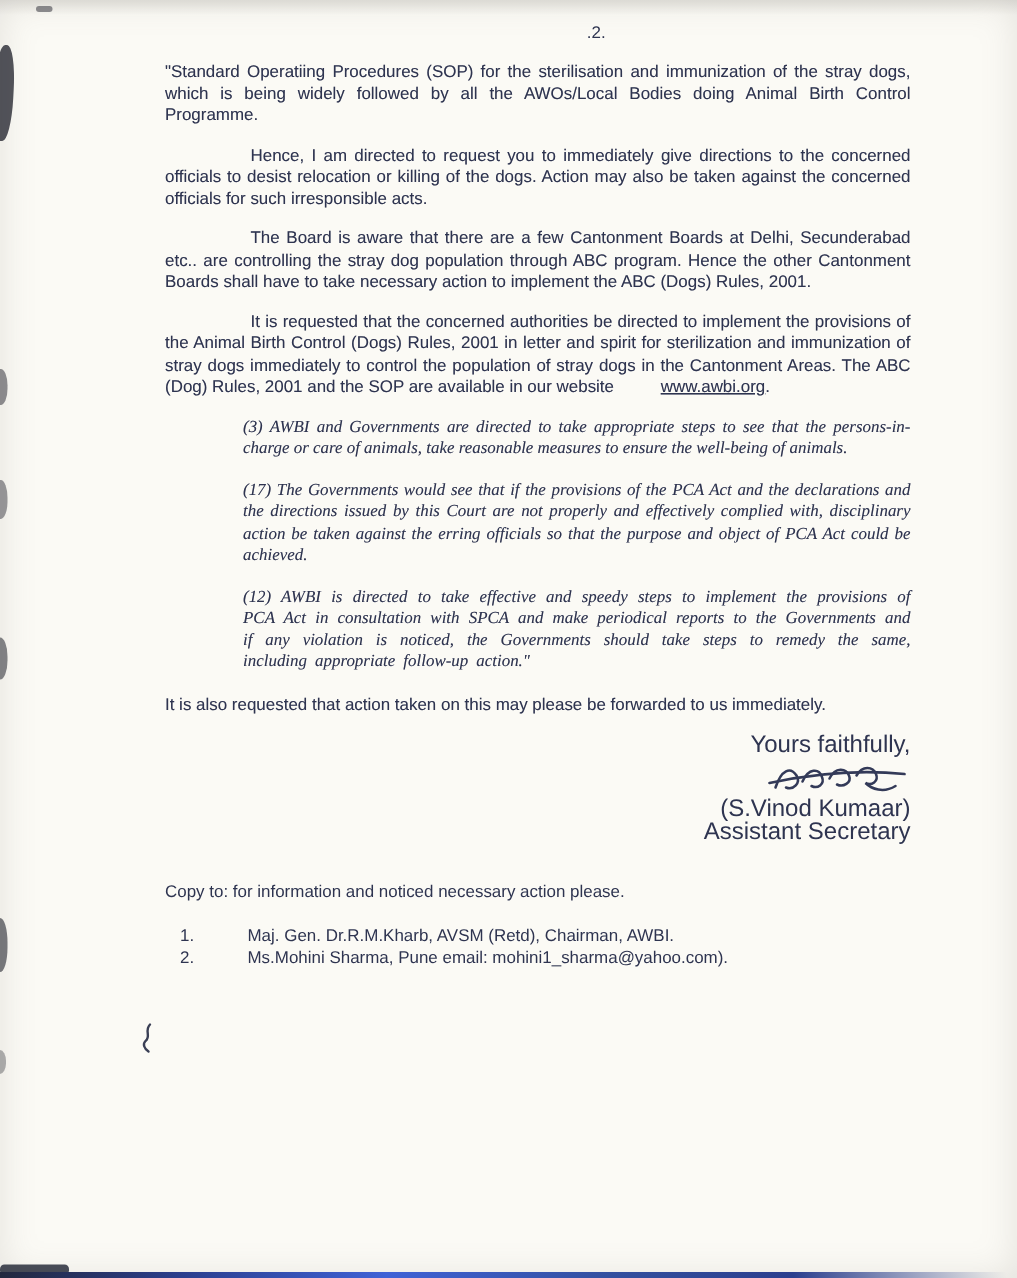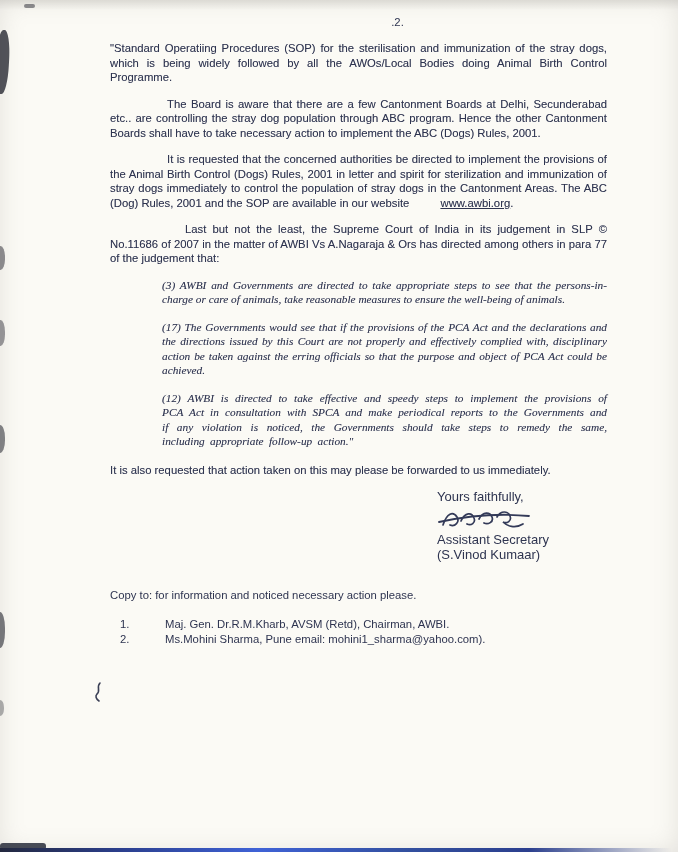--- a/index.html
+++ b/index.html
@@ -42,22 +42,22 @@
     font-style:italic;
     text-align:justify;
     text-shadow:0 0 0.4px rgba(46,52,80,0.35);
     font-family:Liberation Serif, serif;
   }
   p.quote.wide { word-spacing:2.5px; }
   p.final-line { margin-top:14px; }
   .closing {
     width:170px;
     margin:6px 0 6px auto;
-    text-align:left;
-    font-size:13px;
+    text-align:right;
+    font-size:16px;
     line-height:15px;
   }
   .signature { height:27px; margin:1px 0 0 0; }
   .copy-heading {
     margin:26px 0 0 0;
     font-size:11.3px;
     line-height:14.5px;
   }
   .copy-list { margin-top:14px; padding-left:10px; }
   .copy-row { display:flex; font-size:11.3px; line-height:15.5px; }
@@ -101,44 +101,44 @@
   <div class="pen-mark">
     <svg width="12" height="22" viewBox="0 0 12 22">
       <path d="M8 2 C4 6, 9 10, 5 13 C3 15, 4 18, 7 20" stroke="#3a3f55" stroke-width="1.6" fill="none" stroke-linecap="round"></path>
     </svg>
   </div>
 
   <div class="content">
     <div class="page-number">.2.</div>
 
     <p class="para">"Standard Operatiing Procedures (SOP) for the sterilisation and immunization of the stray dogs, which is being widely followed by all the AWOs/Local Bodies doing Animal Birth Control Programme.</p>
+    <p class="para indent">Hence, I am directed to request you to immediately give directions to the concerned officials to desist relocation or killing of the dogs. Action may also be taken against the concerned officials for such irresponsible acts.</p>
     <p class="para indent">The Board is aware that there are a few Cantonment Boards at Delhi, Secunderabad etc.. are controlling the stray dog population through ABC program. Hence the other Cantonment Boards shall have to take necessary action to implement the ABC (Dogs) Rules, 2001.</p>
 
     <p class="para indent"><span>It is requested that the concerned authorities be directed to implement the provisions of the Animal Birth Control (Dogs) Rules, 2001 in letter and spirit for sterilization and immunization of stray dogs immediately to control the population of stray dogs in the Cantonment Areas. The ABC (Dog) Rules, 2001 and the SOP are available in our website </span><a class="site-link">www.awbi.org</a><span>.</span></p>
 
-    <p class="para indent-deep">Last but not the least, the Supreme Court of India in its judgement in SLP © No.11686 of 2007 in the matter of AWBI Vs A.Nagaraja &amp; Ors has directed among others in para 77 of the judgement that:</p>
 
     <div class="quotes">
       <p class="quote">(3) AWBI and Governments are directed to take appropriate steps to see that the persons-in-charge or care of animals, take reasonable measures to ensure the well-being of animals.</p>
       <p class="quote">(17) The Governments would see that if the provisions of the PCA Act and the declarations and the directions issued by this Court are not properly and effectively complied with, disciplinary action be taken against the erring officials so that the purpose and object of PCA Act could be achieved.</p>
       <p class="quote wide">(12) AWBI is directed to take effective and speedy steps to implement the provisions of PCA Act in consultation with SPCA and make periodical reports to the Governments and if any violation is noticed, the Governments should take steps to remedy the same, including appropriate follow-up action."</p>
     </div>
 
     <p class="para final-line">It is also requested that action taken on this may please be forwarded to us immediately.</p>
 
     <div class="closing">
       <div>Yours faithfully,</div>
       <div class="signature">
         <svg width="96" height="27" viewBox="0 0 96 27">
           <path d="M6 20 C10 8 16 6 20 12 C23 17 18 22 13 20 M24 16 C28 7 35 7 37 13 C39 18 34 21 30 19 M42 14 C46 6 53 7 55 12 C57 17 51 20 47 18 M60 12 C64 5 71 6 73 11 C75 16 70 19 66 17 C70 21 78 24 86 19" stroke="#333a58" stroke-width="1.7" fill="none" stroke-linecap="round"></path>
           <path d="M2 17 C30 11 62 8 92 11" stroke="#333a58" stroke-width="1.8" fill="none" stroke-linecap="round"></path>
         </svg>
       </div>
+      <div>(S.Vinod Kumaar)</div>
       <div>Assistant Secretary</div>
-      <div>(S.Vinod Kumaar)</div>
     </div>
 
     <p class="copy-heading">Copy to: for information and noticed necessary action please.</p>
 
     <div class="copy-list">
       <div class="copy-row">
         <span class="num">1.</span>
         <span class="txt">Maj. Gen. Dr.R.M.Kharb, AVSM (Retd), Chairman, AWBI.</span>
       </div>
       <div class="copy-row">

